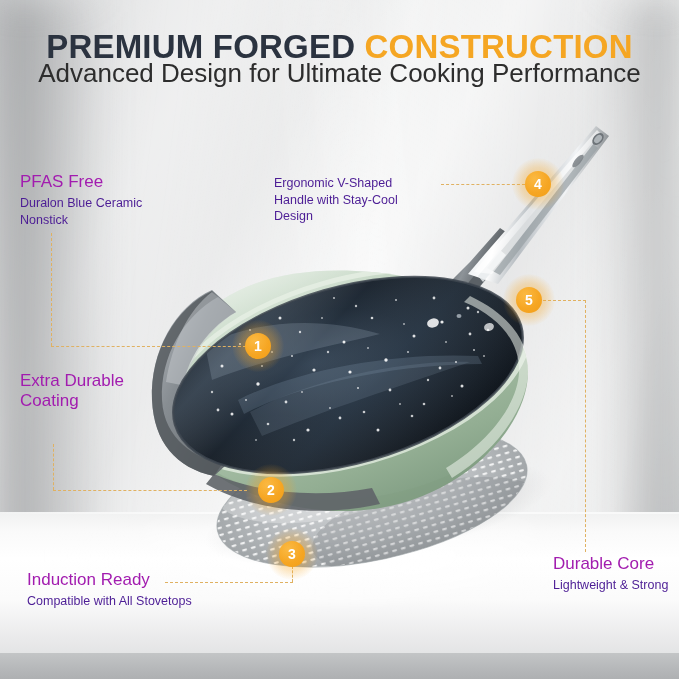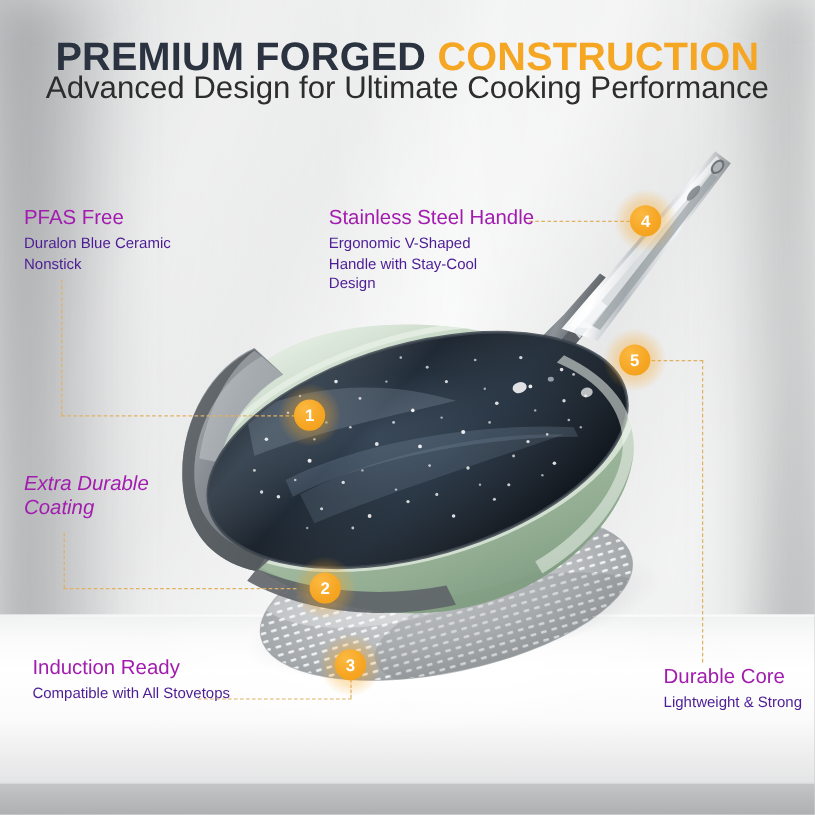--- a/index.html
+++ b/index.html
@@ -451,32 +451,31 @@
   <div class="badge" style="left:516px; top:287px;">
     <span>5</span>
   </div>
 
   <div class="anno" style="left:20px; top:172px; width:220px;">
     <div class="head">PFAS Free</div>
     <div class="sub">Duralon Blue Ceramic
 Nonstick</div>
   </div>
 
-  <div class="anno" style="left:20px; top:393px; width:220px;font-style:italic;">
+  <div class="anno" style="left:20px; top:371px; width:220px;">
     <div class="head">Extra Durable
 Coating</div>
   </div>
 
-  <div class="anno" style="left:27px; top:547px; width:280px;">
+  <div class="anno" style="left:27px; top:570px; width:280px;">
     <div class="head">Induction Ready</div>
     <div class="sub">Compatible with All Stovetops</div>
   </div>
 
   <div class="anno right-text" style="left:274px; top:172px; width:230px;">
-    <div class="head">Stainless Steel Handle</div>
     <div class="sub">Ergonomic V-Shaped
 Handle with Stay-Cool
 Design</div>
   </div>
 
   <div class="anno right-text" style="left:553px; top:554px; width:150px;">
     <div class="head">Durable Core</div>
     <div class="sub">Lightweight &amp; Strong</div>
   </div>
 

